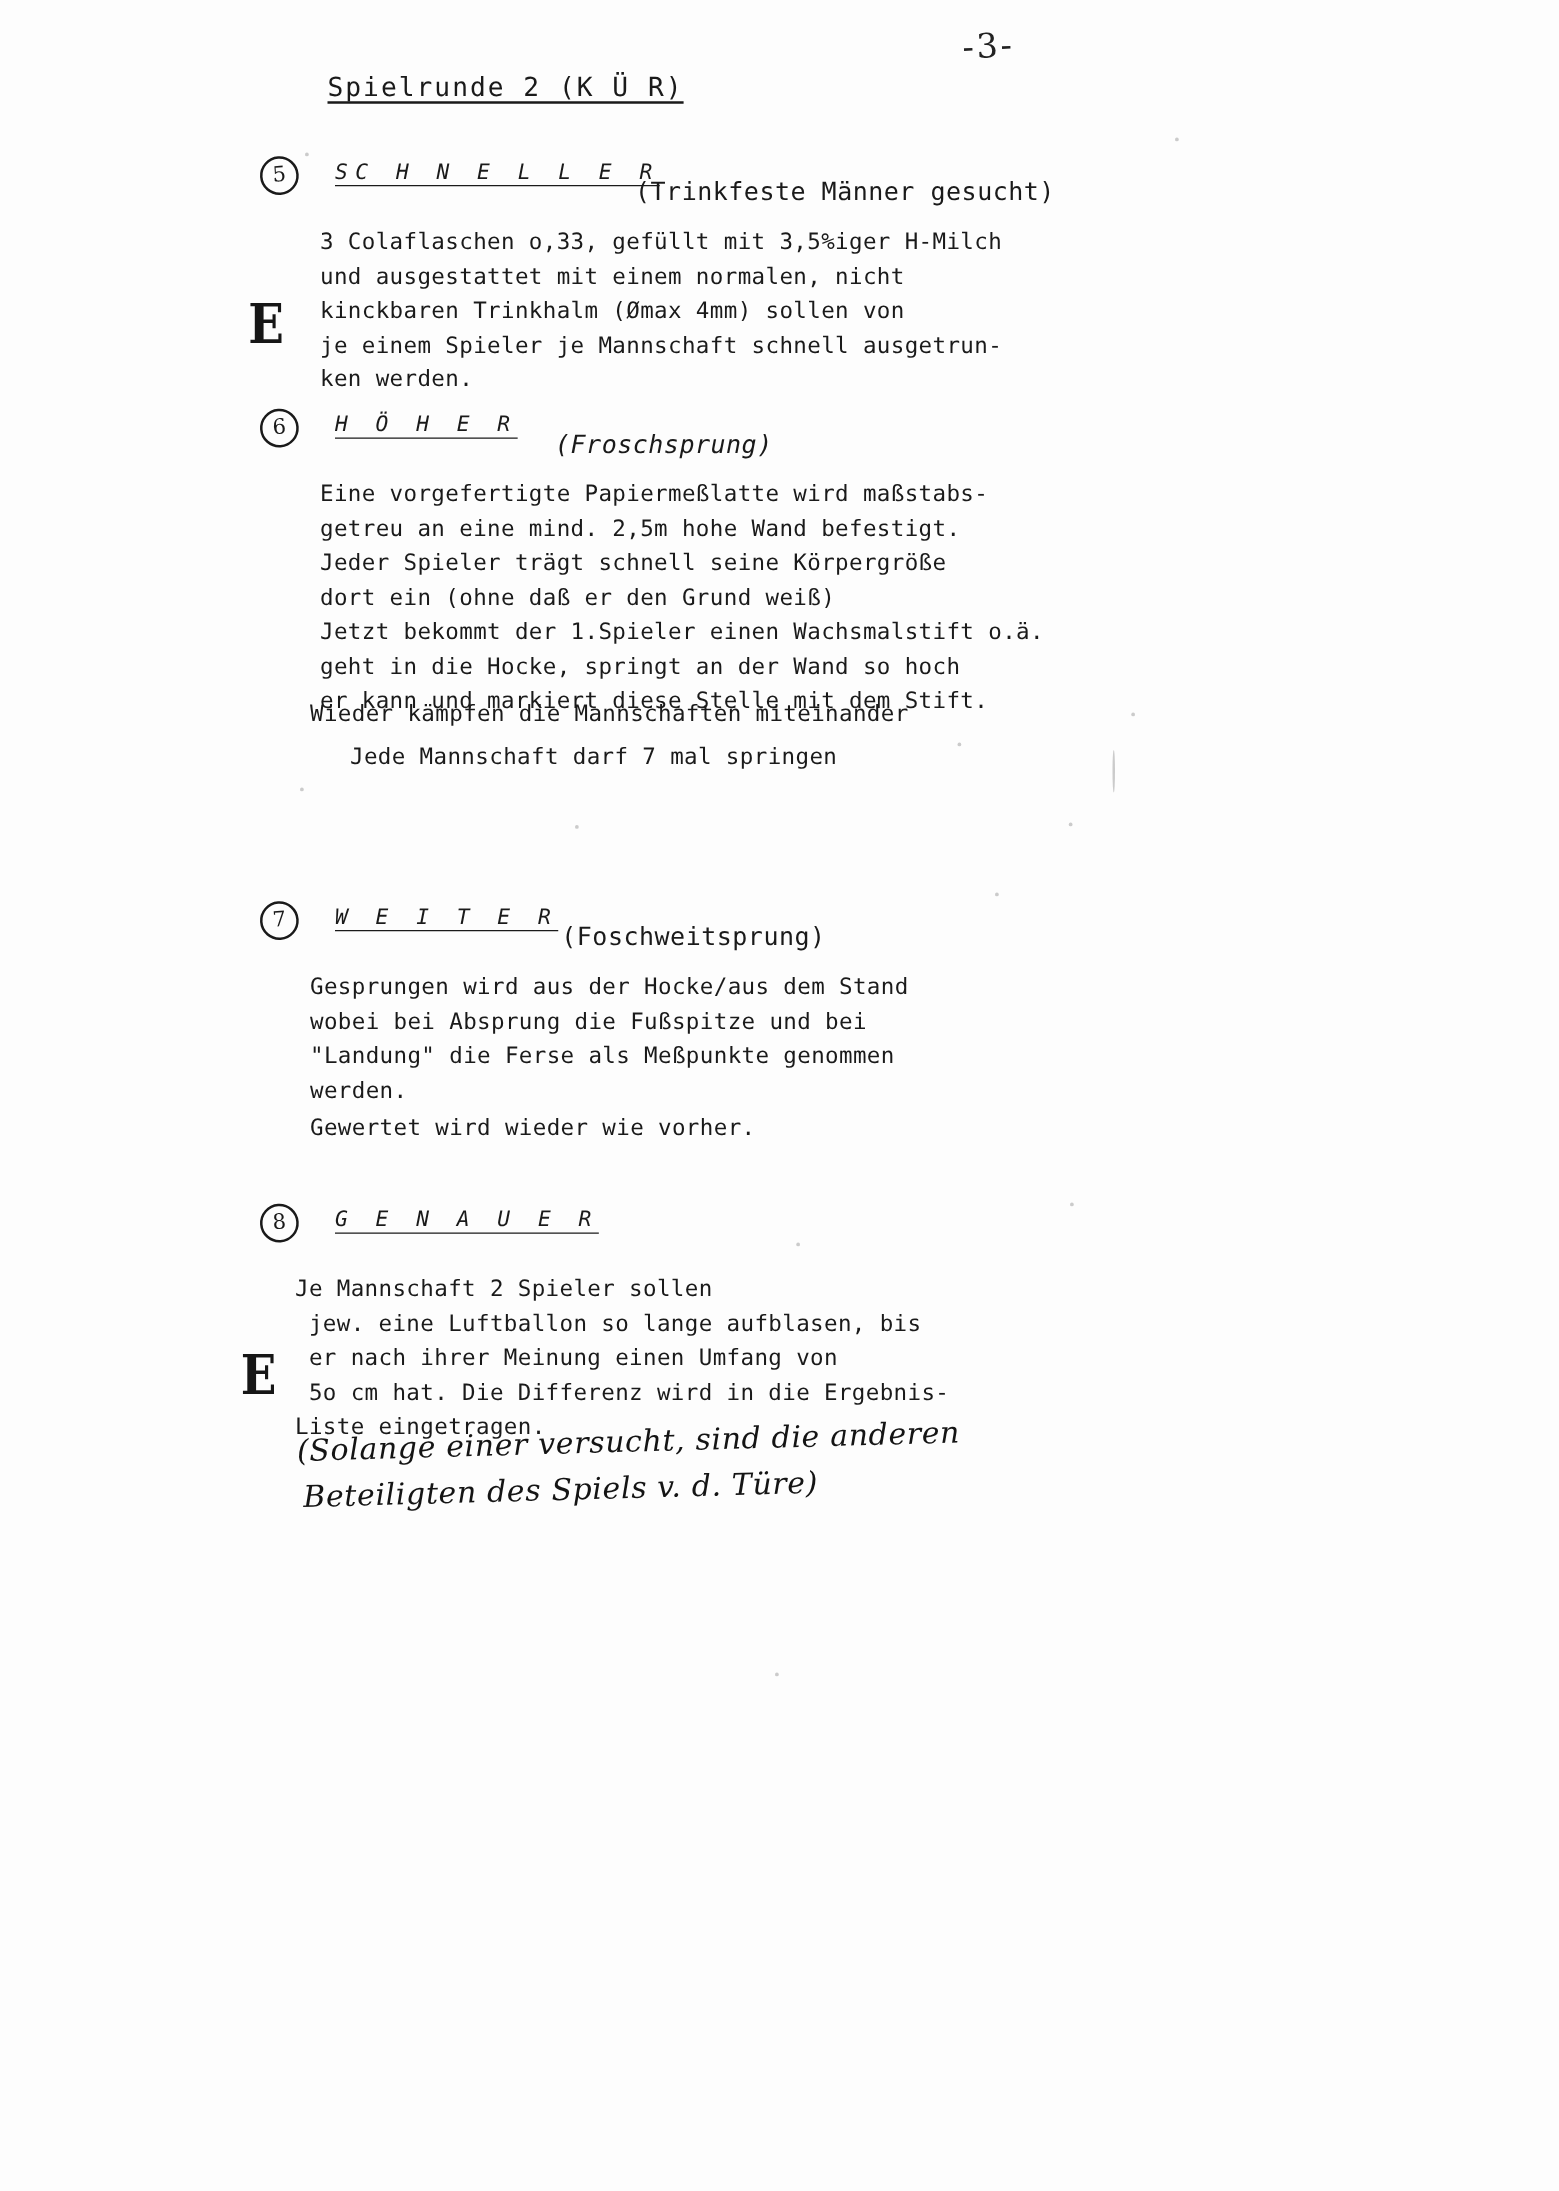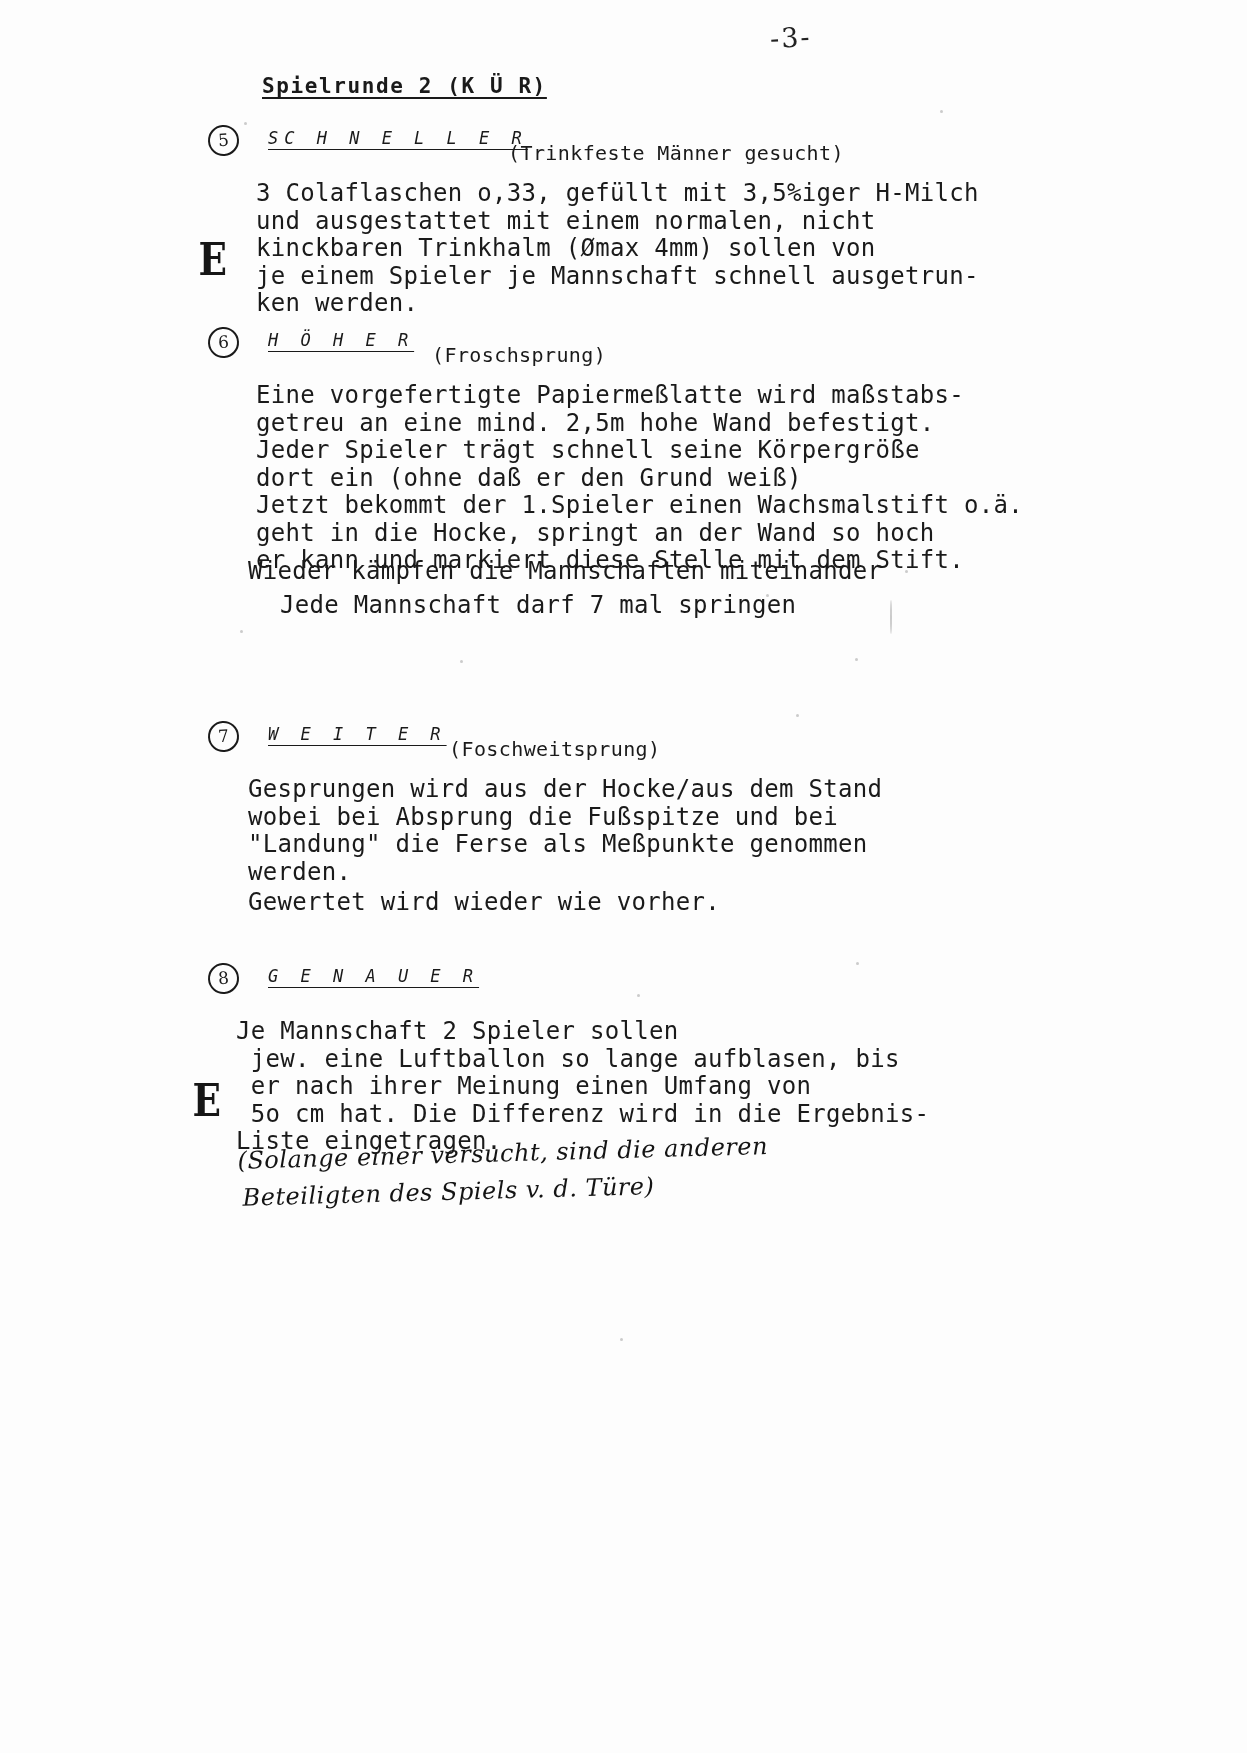--- a/index.html
+++ b/index.html
@@ -28,27 +28,26 @@
     left: 770px;
     font-family: "DejaVu Serif", serif;
     font-size: 27px;
     letter-spacing: 2px;
     color: #222;
     transform: rotate(-3deg);
   }
 
   .doc-title {
     position: absolute;
-    top: 74px;
+    top: 58px;
     left: 262px;
     font-size: 21px;
     letter-spacing: 1.6px;
     text-decoration: underline;
     text-underline-offset: 4px;
-    font-weight: bold;
   }
 
   
   .section {
     position: absolute;
     left: 208px;
     width: 840px;
   }
   .sec-head {
     position: relative;
@@ -82,21 +81,21 @@
   .sec-sub {
     position: absolute;
     top: 1px;
     font-size: 20px;
     letter-spacing: 0.4px;
     margin-top: 12px;
   }
   .body-text {
     position: absolute;
     left: 48px;
-    font-size: 24px;
+    font-size: 18px;
     line-height: 27.5px;
     letter-spacing: 0.3px;
     white-space: pre;
   }
 
   
   .mark-e {
     position: absolute;
     font-family: "DejaVu Serif", serif;
     font-size: 44px;
@@ -152,21 +151,21 @@
 kinckbaren Trinkhalm (Ømax 4mm) sollen von
 je einem Spieler je Mannschaft schnell ausgetrun-
 ken werden.</div>
   </div>
   <div class="mark-e" style="left:196px; top:234px;">E</div>
 
   <div class="section" style="top:330px;">
     <div class="sec-head">
       <span class="num-circle">6</span>
       <span class="sec-name">H Ö H E R</span>
-      <span class="sec-sub" style="left:224px;">(Froschsprung)</span>
+      <span class="sec-sub" style="left:236px;font-style:italic;">(Froschsprung)</span>
     </div>
     <div class="body-text" style="top:52px;">Eine vorgefertigte Papiermeßlatte wird maßstabs-
 getreu an eine mind. 2,5m hohe Wand befestigt.
 Jeder Spieler trägt schnell seine Körpergröße
 dort ein (ohne daß er den Grund weiß)
 Jetzt bekommt der 1.Spieler einen Wachsmalstift o.ä.
 geht in die Hocke, springt an der Wand so hoch
 er kann und markiert diese Stelle mit dem Stift.</div>
     <div class="body-text" style="top:228px; left:40px;">Wieder kämpfen die Mannschaften miteinander</div>
     <div class="body-text" style="top:262px; left:40px;margin-left:32px;">Jede Mannschaft darf 7 mal springen</div>

